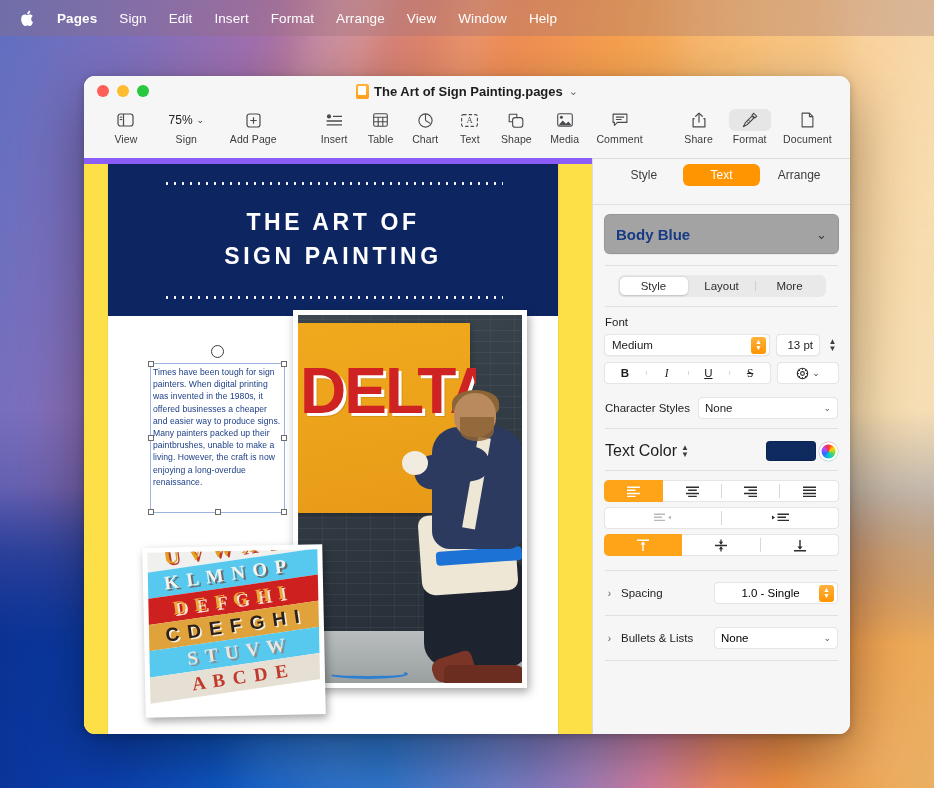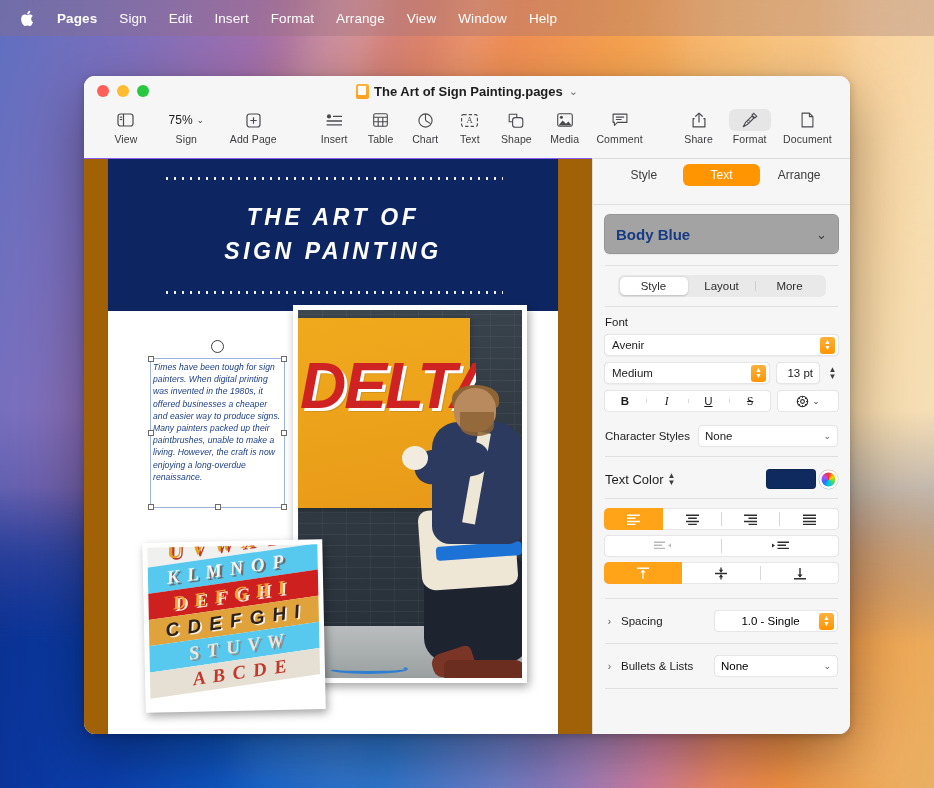--- a/index.html
+++ b/index.html
@@ -123,23 +123,22 @@
     border:0; background:transparent; padding:3px 7px; border-radius:6px;
     box-shadow:inset 0 0 0 0.5px rgba(0,0,0,0);
   }
   .zoom-pop .zv { font-size:12px; color:#1d1d1f; font-weight:500; }
 
   
   .wbody { flex:1; display:flex; min-height:0; }
 
   
   .canvas {
-    flex:1; background:#a16207; position:relative; overflow:hidden;
-    border-top:1px solid #8b5cf6;
-    font-style:italic;
+    flex:1; background:#fde047; position:relative; overflow:hidden;
+    border-top:6px solid #8b5cf6;
   }
   .page {
     position:absolute; left:24px; top:0; width:450px; height:100%;
     background:#fff; box-shadow:0 0 0 .5px rgba(0,0,0,.08);
   }
   .page-header {
     width:100%; height:152px; background:#0d2662;
     display:flex; flex-direction:column; align-items:center; justify-content:center;
     position:relative;
   }
@@ -360,21 +359,21 @@
   .charrow .lb { font-size:11.5px; color:#1d1d1f; }
   .dd {
     flex:1; height:22px; background:#fff; border-radius:5px;
     box-shadow:inset 0 0 0 .5px rgba(0,0,0,.2);
     display:flex; align-items:center; padding:0 7px; font-size:11.5px; color:#1d1d1f;
   }
   .dd .txt { flex:1; }
   .dd .chev { color:#5a5a5d; font-size:9px; }
 
   .colorrow { display:flex; align-items:center; margin:3px 1px 0; }
-  .colorrow .lb { font-size:13px; color:#1d1d1f; }
+  .colorrow .lb { font-size:16px; color:#1d1d1f; }
   .updown { font-size:8px; line-height:7px; color:#3d3d40; margin-left:4px;
             display:flex; flex-direction:column; }
   .swatchwrap { margin-left:auto; display:flex; align-items:center; gap:3px; }
   .swatch {
     width:50px; height:20px; border-radius:4px;
     box-shadow:inset 0 0 0 .5px rgba(0,0,0,.25);
   }
   .wheel {
     width:19px; height:19px; border-radius:50%;
     background:conic-gradient(#ff2d2d,#ffd400,#46d960,#00c7e0,#2d6bff,#b44cff,#ff2d2d);
@@ -723,29 +722,20 @@
       <div class="seg3">
         <div class="on">Style</div>
         <div class="divafter">Layout</div>
         <div>More</div>
       </div>
 
       <div class="sep"></div>
 
       <div class="sect-label">Font</div>
 
-      <div class="ctl-row">
-        <div class="field" style="flex:1">
-          <span class="txt">Avenir</span>
-          <span class="stepper-blue">
-              <span>▲</span>
-              <span>▼</span>
-            </span>
-        </div>
-      </div>
 
       <div class="ctl-row">
         <div class="field" style="flex:1">
           <span class="txt">Medium</span>
           <span class="stepper-blue">
               <span>▲</span>
               <span>▼</span>
             </span>
         </div>
         <div class="field sizefield">

